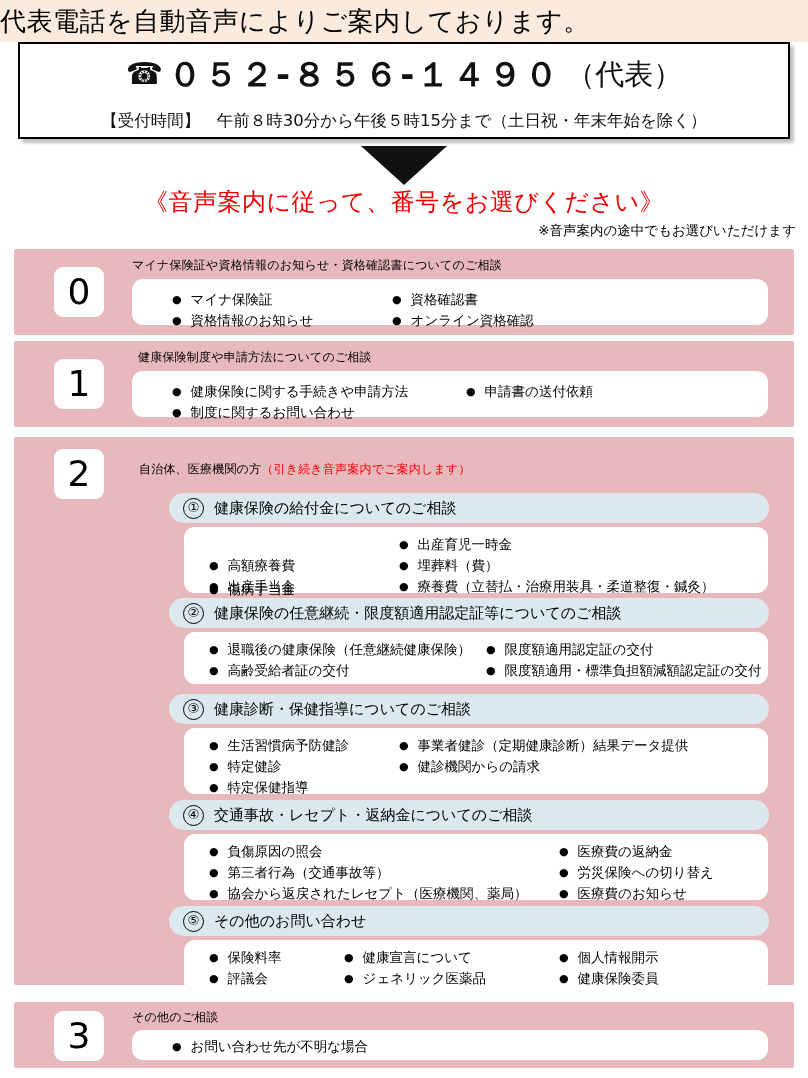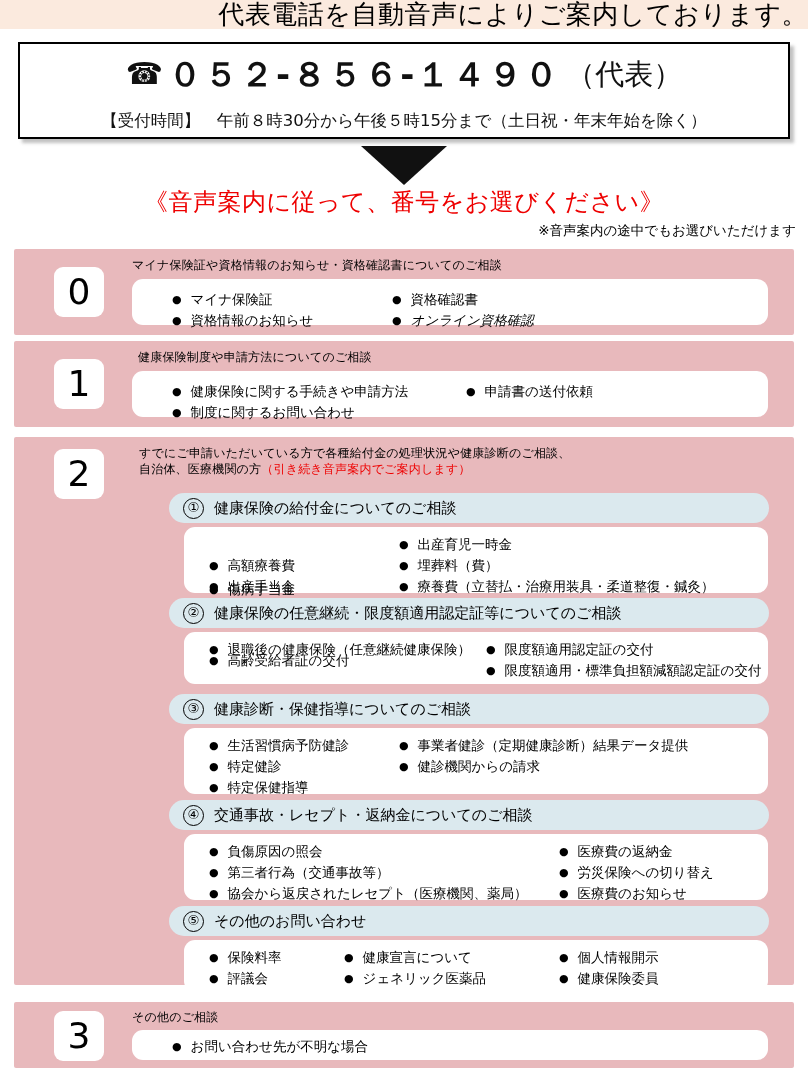--- a/index.html
+++ b/index.html
@@ -11,24 +11,24 @@
     width: 808px; height: 1078px;
     font-family: "DejaVu Sans", "Liberation Sans", sans-serif;
     color: #111111;
     overflow: hidden;
     position: relative;
   }
 
   
   .header-band {
     background: #fbeade;
-    height: 29px;
+    height: 42px;
     display: flex;
     align-items: center;
-    justify-content: flex-end;
+    justify-content: flex-start;
   }
   .header-title {
     font-size: 26px;
     font-weight: 500;
     letter-spacing: 0.5px;
     color: #000;
     white-space: nowrap;
   }
 
   .phone-box {
@@ -229,36 +229,36 @@
   <polygon points="140,914 155,921 140,928" fill="#111"></polygon>
 </svg>
 
 <div class="block" style="top:249px; height:86px;">
   <div class="numbox" style="top:18px;">0</div>
   <div class="block-title" style="left:118px; top:8px;">マイナ保険証や資格情報のお知らせ・資格確認書についてのご相談</div>
   <div class="white-card" style="left:118px; top:30px; width:636px; height:46px;"></div>
   <div class="bul" style="left:158px; top:44px;">マイナ保険証</div>
   <div class="bul" style="left:158px; top:65px;">資格情報のお知らせ</div>
   <div class="bul" style="left:378px; top:44px;">資格確認書</div>
-  <div class="bul" style="left:378px; top:65px;font-style:italic;">オンライン資格確認</div>
+  <div class="bul" style="left:378px; top:65px;">オンライン資格確認</div>
 </div>
 
 <div class="block" style="top:341px; height:86px;">
   <div class="numbox" style="top:18px;">1</div>
   <div class="block-title" style="left:118px; top:8px;margin-left:6px;">健康保険制度や申請方法についてのご相談</div>
   <div class="white-card" style="left:118px; top:30px; width:636px; height:46px;"></div>
   <div class="bul" style="left:158px; top:44px;">健康保険に関する手続きや申請方法</div>
   <div class="bul" style="left:158px; top:65px;">制度に関するお問い合わせ</div>
   <div class="bul" style="left:452px; top:44px;">申請書の送付依頼</div>
 </div>
 
 <div class="block" style="top:437px; height:548px;">
   <div class="numbox" style="top:12px;">2</div>
   <div class="block-title" style="left:125px; top:8px;">
-    <span>すでにご申請いただいている方で各種給付金の処理状況や健康診断のご相談、</span><br>
+    <br>
     <span>自治体、医療機関の方</span><span class="red">（引き続き音声案内でご案内します）</span>
   </div>
 
   <div class="pill" style="left:155px; top:56px; width:600px;">
     <span class="circnum">①</span>
     <span>健康保険の給付金についてのご相談</span>
   </div>
   <div class="white-card" style="left:170px; top:90px; width:584px; height:66px;"></div>
   <div class="bul" style="left:195px; top:102px;margin-top:44px;">傷病手当金</div>
   <div class="bul" style="left:195px; top:122px;">高額療養費</div>
@@ -266,21 +266,21 @@
   <div class="bul" style="left:385px; top:101px;">出産育児一時金</div>
   <div class="bul" style="left:385px; top:122px;">埋葬料（費）</div>
   <div class="bul" style="left:385px; top:143px;">療養費（立替払・治療用装具・柔道整復・鍼灸）</div>
 
   <div class="pill" style="left:155px; top:161px; width:600px;">
     <span class="circnum">②</span>
     <span>健康保険の任意継続・限度額適用認定証等についてのご相談</span>
   </div>
   <div class="white-card" style="left:170px; top:195px; width:584px; height:52px;"></div>
   <div class="bul" style="left:195px; top:206px;">退職後の健康保険（任意継続健康保険）</div>
-  <div class="bul" style="left:195px; top:217px;">高齢受給者証の交付</div>
+  <div class="bul" style="left:195px; top:227px;">高齢受給者証の交付</div>
   <div class="bul" style="left:472px; top:206px;">限度額適用認定証の交付</div>
   <div class="bul" style="left:472px; top:227px;">限度額適用・標準負担額減額認定証の交付</div>
 
   <div class="pill" style="left:155px; top:257px; width:600px;">
     <span class="circnum">③</span>
     <span>健康診断・保健指導についてのご相談</span>
   </div>
   <div class="white-card" style="left:170px; top:291px; width:584px; height:66px;"></div>
   <div class="bul" style="left:195px; top:302px;">生活習慣病予防健診</div>
   <div class="bul" style="left:195px; top:323px;">特定健診</div>

